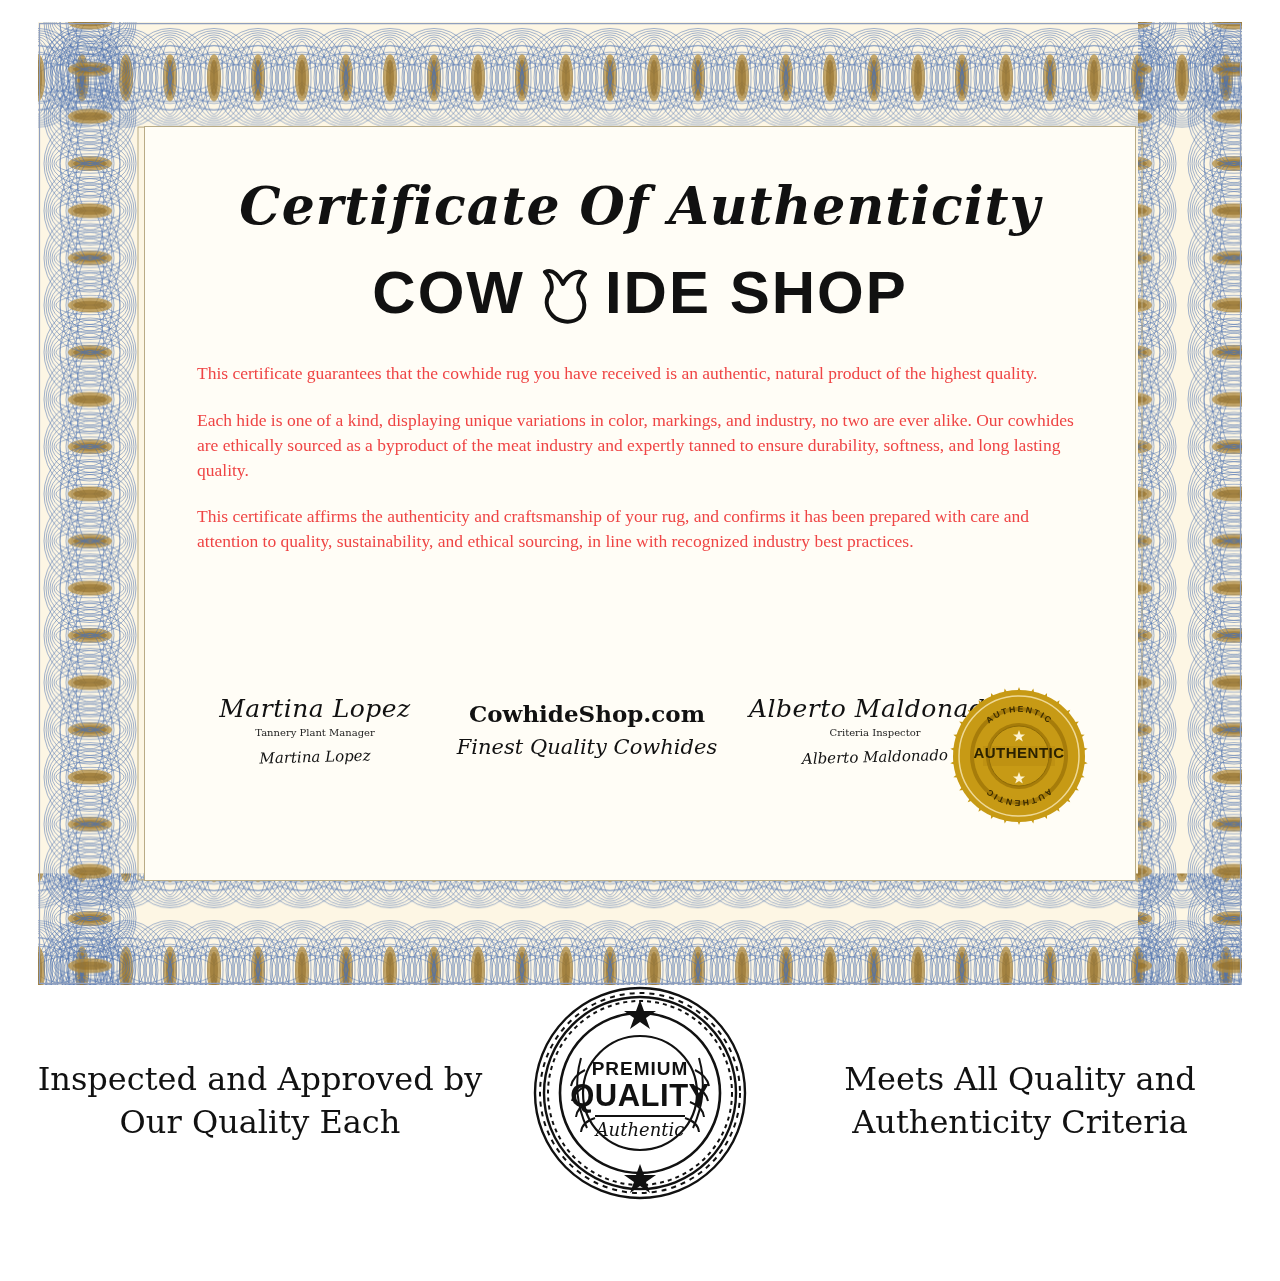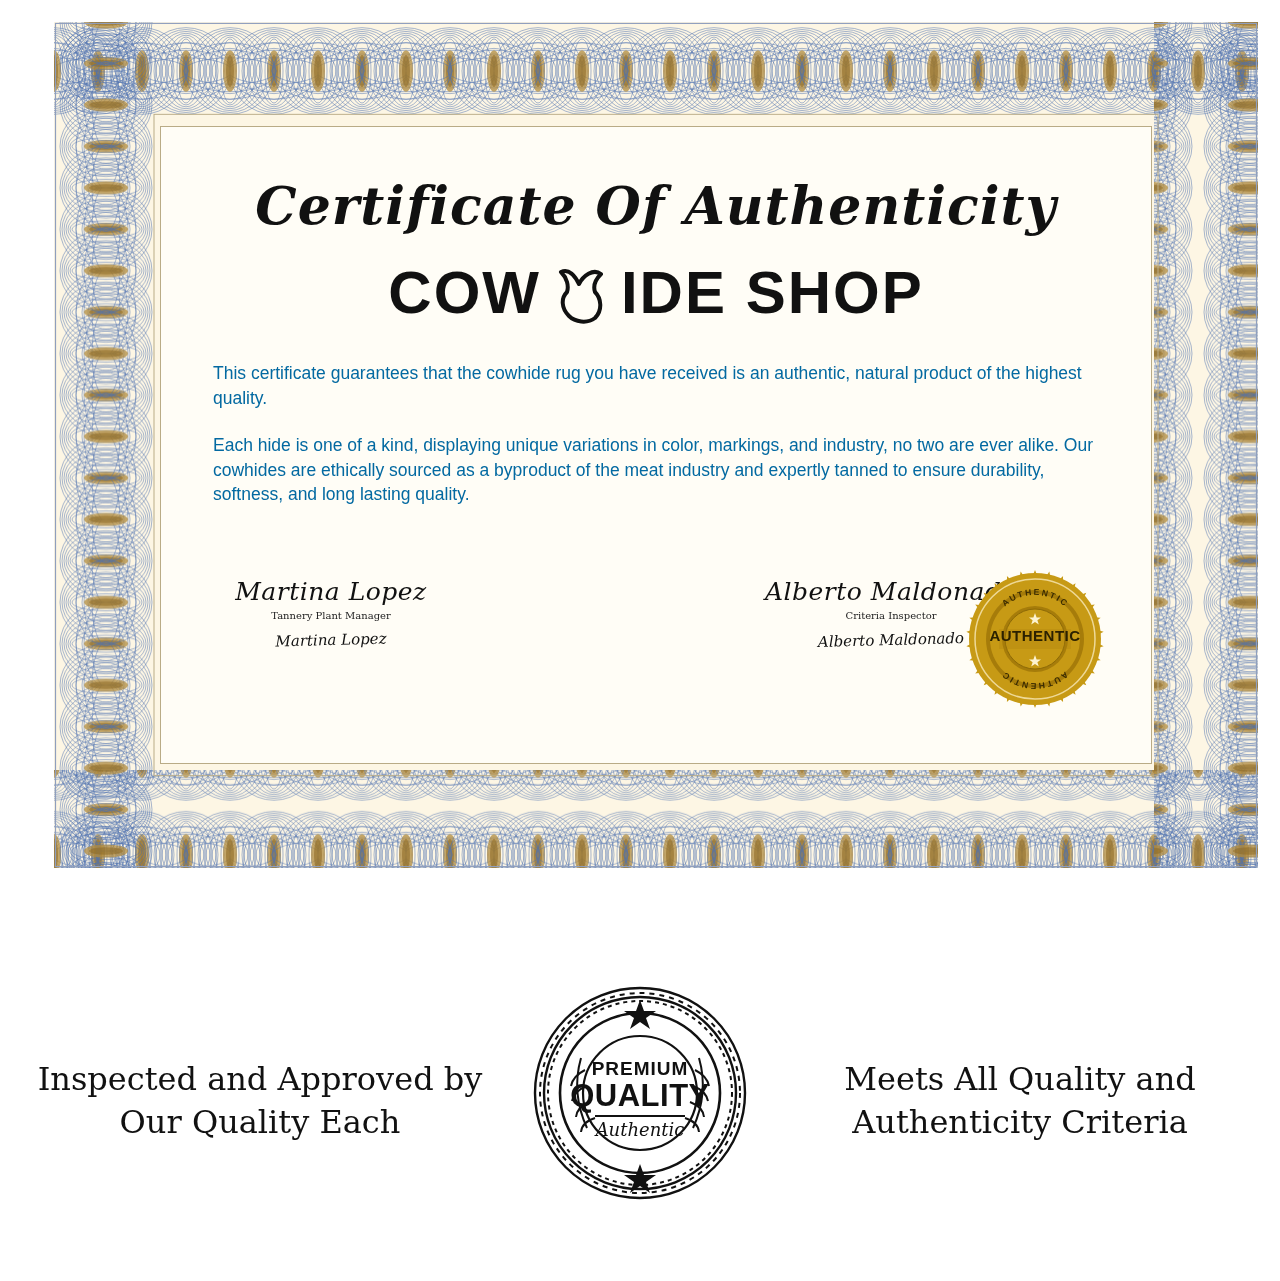--- a/index.html
+++ b/index.html
@@ -11,24 +11,24 @@
     width: 1280px;
     height: 1281px;
     font-family: "Liberation Serif", serif;
     overflow: hidden;
     position: relative;
   }
 
   
   .cert-wrap {
     position: absolute;
-    left: 54px;
+    left: 38px;
     top: 22px;
     width: 1204px;
-    height: 846px;
+    height: 963px;
     background: #fdf6e4;
     box-sizing: border-box;
   }
 
   
   .border-art {
     position: absolute;
     inset: 0;
     overflow: hidden;
   }
@@ -73,24 +73,24 @@
     color: #111;
   }
   .brand-mark {
     width: 52px;
     height: 58px;
     position: relative;
     top: 2px;
   }
 
   .body-copy {
-    font-family: Liberation Sans, sans-serif;
+    font-family: Liberation Serif, serif;
     font-size: 17.5px;
     line-height: 1.42;
-    color: #0369a1;
+    color: #ef4444;
     padding: 0 12px;
     margin-top: 12px;
   }
   .body-copy p { margin: 0 0 22px 0; }
 
   
   .sig-area {
     position: absolute;
     left: 40px;
     right: 40px;
@@ -260,30 +260,35 @@
                    C46 32, 48 44, 40 52 C32 58, 20 56, 14 50 C6 42, 6 32, 12 26
                    C14 20, 12 12, 6 6 Z" fill="none" stroke="#111" stroke-width="4" stroke-linejoin="round"></path>
         </svg>
       </span>
       <span class="brand-text">IDE SHOP</span>
     </div>
 
     <div class="body-copy">
       <p>This certificate guarantees that the cowhide rug you have received is an authentic, natural product of the highest quality.</p>
       <p>Each hide is one of a kind, displaying unique variations in color, markings, and industry, no two are ever alike. Our cowhides are ethically sourced as a byproduct of the meat industry and expertly tanned to ensure durability, softness, and long lasting quality.</p>
+      <p>This certificate affirms the authenticity and craftsmanship of your rug, and confirms it has been prepared with care and attention to quality, sustainability, and ethical sourcing, in line with recognized industry best practices.</p>
     </div>
 
     <div class="sig-area">
 
       <div class="sig-col" style="left:0px; top:8px; width:260px;">
         <div class="sig-name">Martina Lopez</div>
         <div class="sig-role">Tannery Plant Manager</div>
         <div class="sig-hand">Martina Lopez</div>
       </div>
 
+      <div class="sig-col" style="left:262px; top:14px; width:280px;">
+        <div class="site-name">CowhideShop.com</div>
+        <div class="site-tag">Finest Quality Cowhides</div>
+      </div>
 
       <div class="sig-col" style="left:540px; top:8px; width:300px;">
         <div class="sig-name">Alberto Maldonado</div>
         <div class="sig-role">Criteria Inspector</div>
         <div class="sig-hand">Alberto Maldonado</div>
       </div>
 
       <div class="gold-seal">
         <svg viewBox="0 0 140 140" xmlns="http://www.w3.org/2000/svg">
           <defs>

